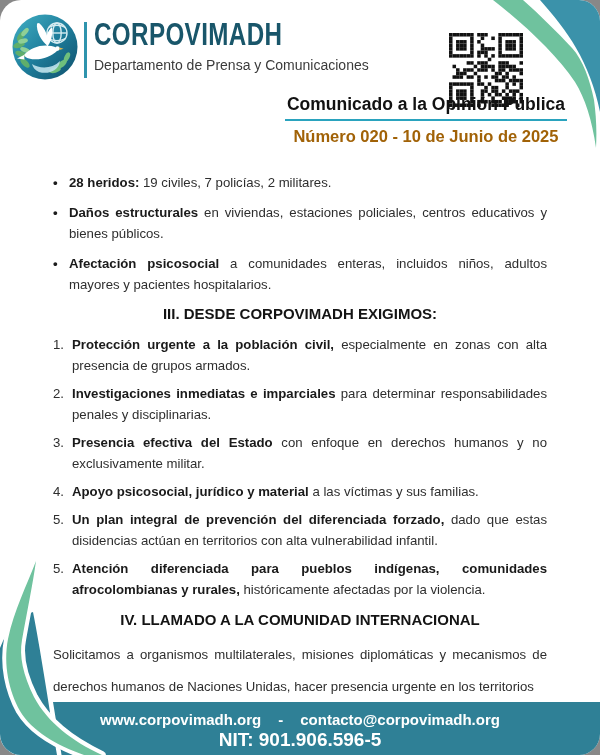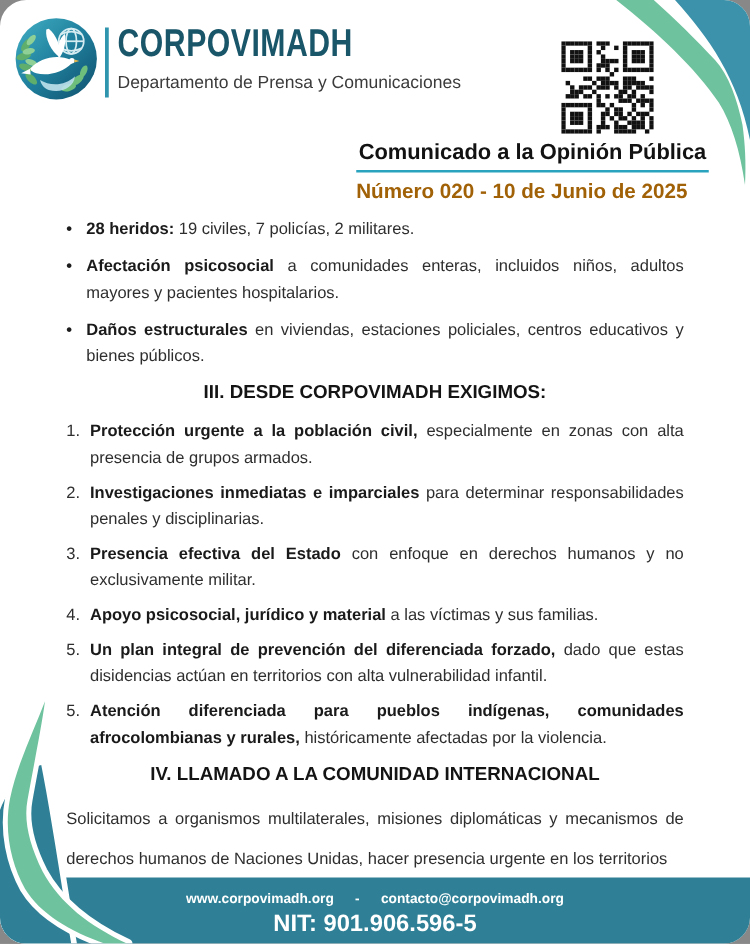--- a/index.html
+++ b/index.html
@@ -17,21 +17,21 @@
   .brand{position:absolute;left:94px;top:19px;z-index:2;}
   .brand-name{
     display:inline-block;font-size:31px;font-weight:bold;color:#19566a;
     letter-spacing:.5px;line-height:1.05;white-space:nowrap;
     transform:scaleX(.78);transform-origin:left top;
   }
   .brand-sub{font-size:14px;color:#3b3b3b;margin-top:5px;white-space:nowrap;}
   .qr{position:absolute;left:449px;top:33px;width:74px;height:74px;z-index:2;}
   .qr svg{display:block;width:74px;height:74px;background:#fff;}
   
-  .masthead{position:absolute;right:33px;top:111px;text-align:left;z-index:2;}
+  .masthead{position:absolute;right:33px;top:94px;text-align:center;z-index:2;}
   .masthead-title{
     display:inline-block;font-size:17.5px;font-weight:bold;color:#121212;
     padding:0 2px 4px 2px;border-bottom:2.5px solid #2aa3be;white-space:nowrap;
   }
   .masthead-number{font-size:16.5px;font-weight:bold;color:#a16207;margin-top:6px;white-space:nowrap;}
   
   .content{position:absolute;left:53px;right:53px;top:172px;z-index:3;font-size:13.2px;line-height:21px;}
   .bullets{margin:0;padding:0;list-style:none;}
   .bullets li{display:flex;margin-bottom:9px;}
   .bullet-marker{width:16px;flex:0 0 16px;color:#1c1c1c;font-weight:bold;}
@@ -45,21 +45,21 @@
   .sec-heading.llamado{margin:10px 0 9px 0;}
   .demands{margin:0;padding:0;}
   .demand{display:flex;margin-bottom:7px;}
   .demand-marker{width:19px;flex:0 0 19px;color:#2e2e2e;}
   .paragraph{text-align:justify;line-height:32px;}
   
   .footer{
     position:absolute;left:0;bottom:0;width:600px;height:53px;background:#2f8096;
     color:#ffffff;text-align:center;font-weight:bold;z-index:4;
   }
-  .footer-line1{margin-top:8px;font-size:11px;line-height:19px;}
+  .footer-line1{margin-top:8px;font-size:15px;line-height:19px;}
   .footer-sep{display:inline-block;margin:0 17px;}
   .footer-line2{font-size:19px;line-height:19px;margin-top:1px;}
   
   .corner-deco{position:absolute;top:0;right:0;width:165px;height:155px;z-index:1;pointer-events:none;}
   .bottomleft-deco{position:absolute;left:0;bottom:0;width:140px;height:200px;z-index:5;pointer-events:none;}
 </style>
 </head>
 <body>
 
 <div class="page">
@@ -360,25 +360,25 @@
 
   <div class="content">
 
     <ul class="bullets">
       <li>
         <span class="bullet-marker"></span>
         <div class="li-text"><span class="b">28 heridos:</span><span> 19 civiles, 7 policías, 2 militares.</span></div>
       </li>
       <li>
         <span class="bullet-marker"></span>
-        <div class="li-text"><span class="b">Afectación psicosocial</span><span> a comunidades enteras, incluidos niños, adultos mayores y pacientes hospitalarios.</span></div>
+        <div class="li-text"><span class="b">Daños estructurales</span><span> en viviendas, estaciones policiales, centros educativos y bienes públicos.</span></div>
       </li>
       <li>
         <span class="bullet-marker"></span>
-        <div class="li-text"><span class="b">Daños estructurales</span><span> en viviendas, estaciones policiales, centros educativos y bienes públicos.</span></div>
+        <div class="li-text"><span class="b">Afectación psicosocial</span><span> a comunidades enteras, incluidos niños, adultos mayores y pacientes hospitalarios.</span></div>
       </li>
     </ul>
 
     <div class="sec-heading">III. DESDE CORPOVIMADH EXIGIMOS:</div>
 
     <div class="demands">
       <div class="demand">
         <span class="demand-marker">1.</span>
         <div class="li-text"><span class="b">Protección urgente a la población civil,</span><span> especialmente en zonas con alta presencia de grupos armados.</span></div>
       </div>

